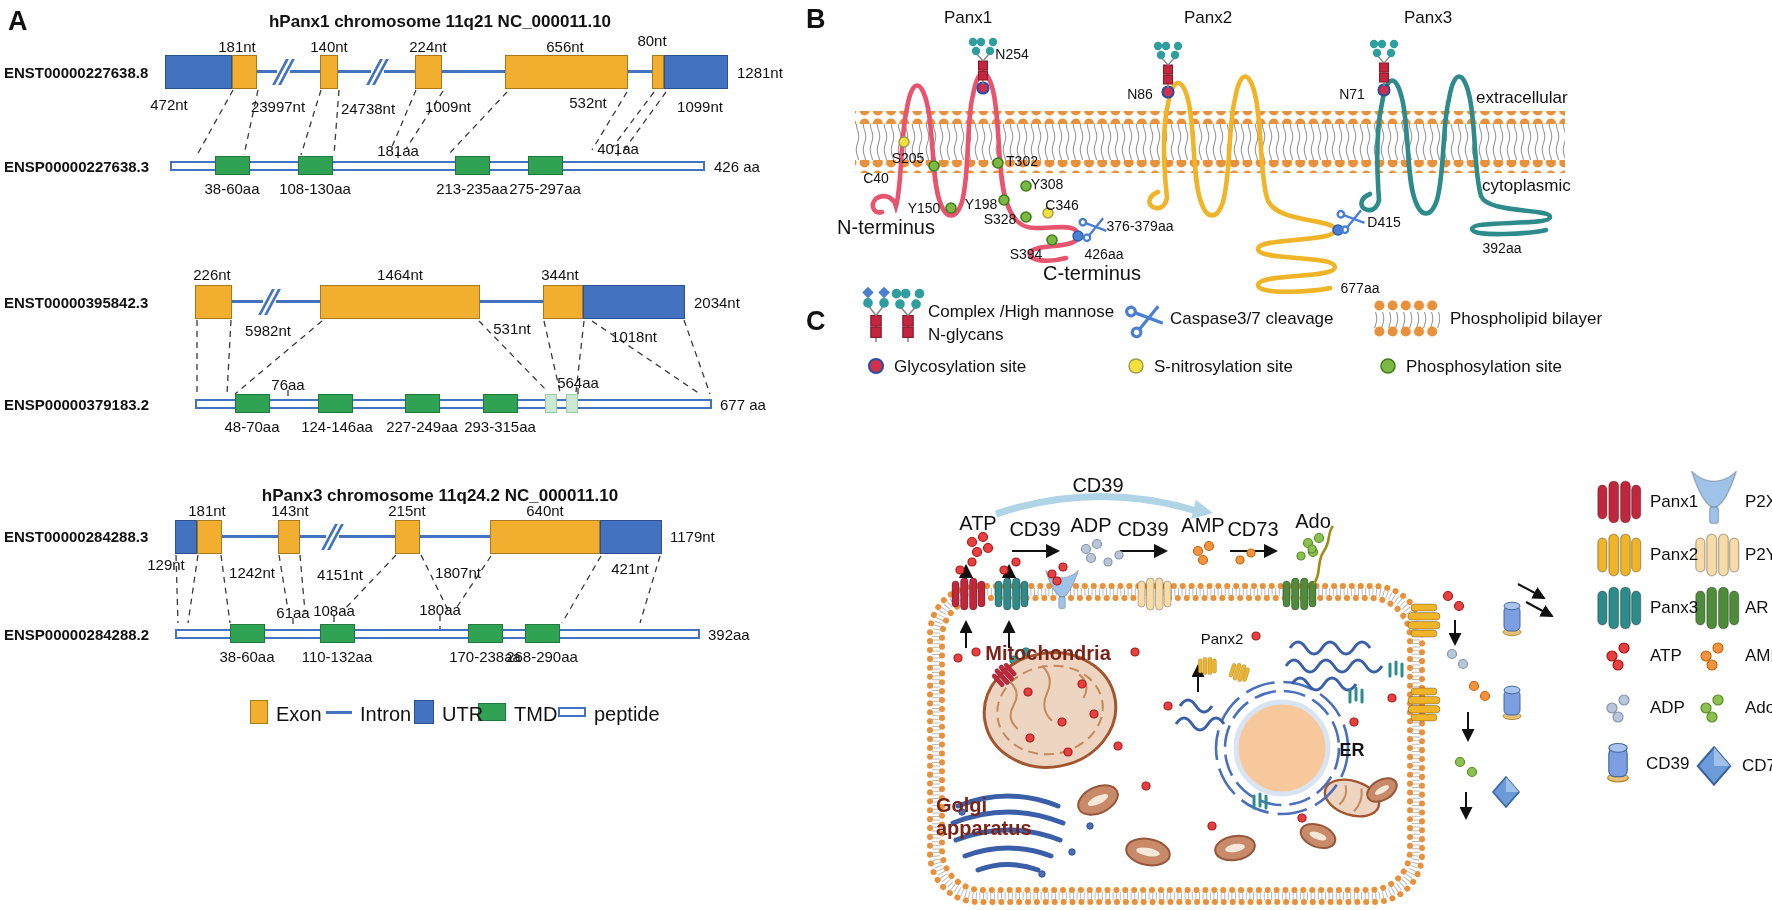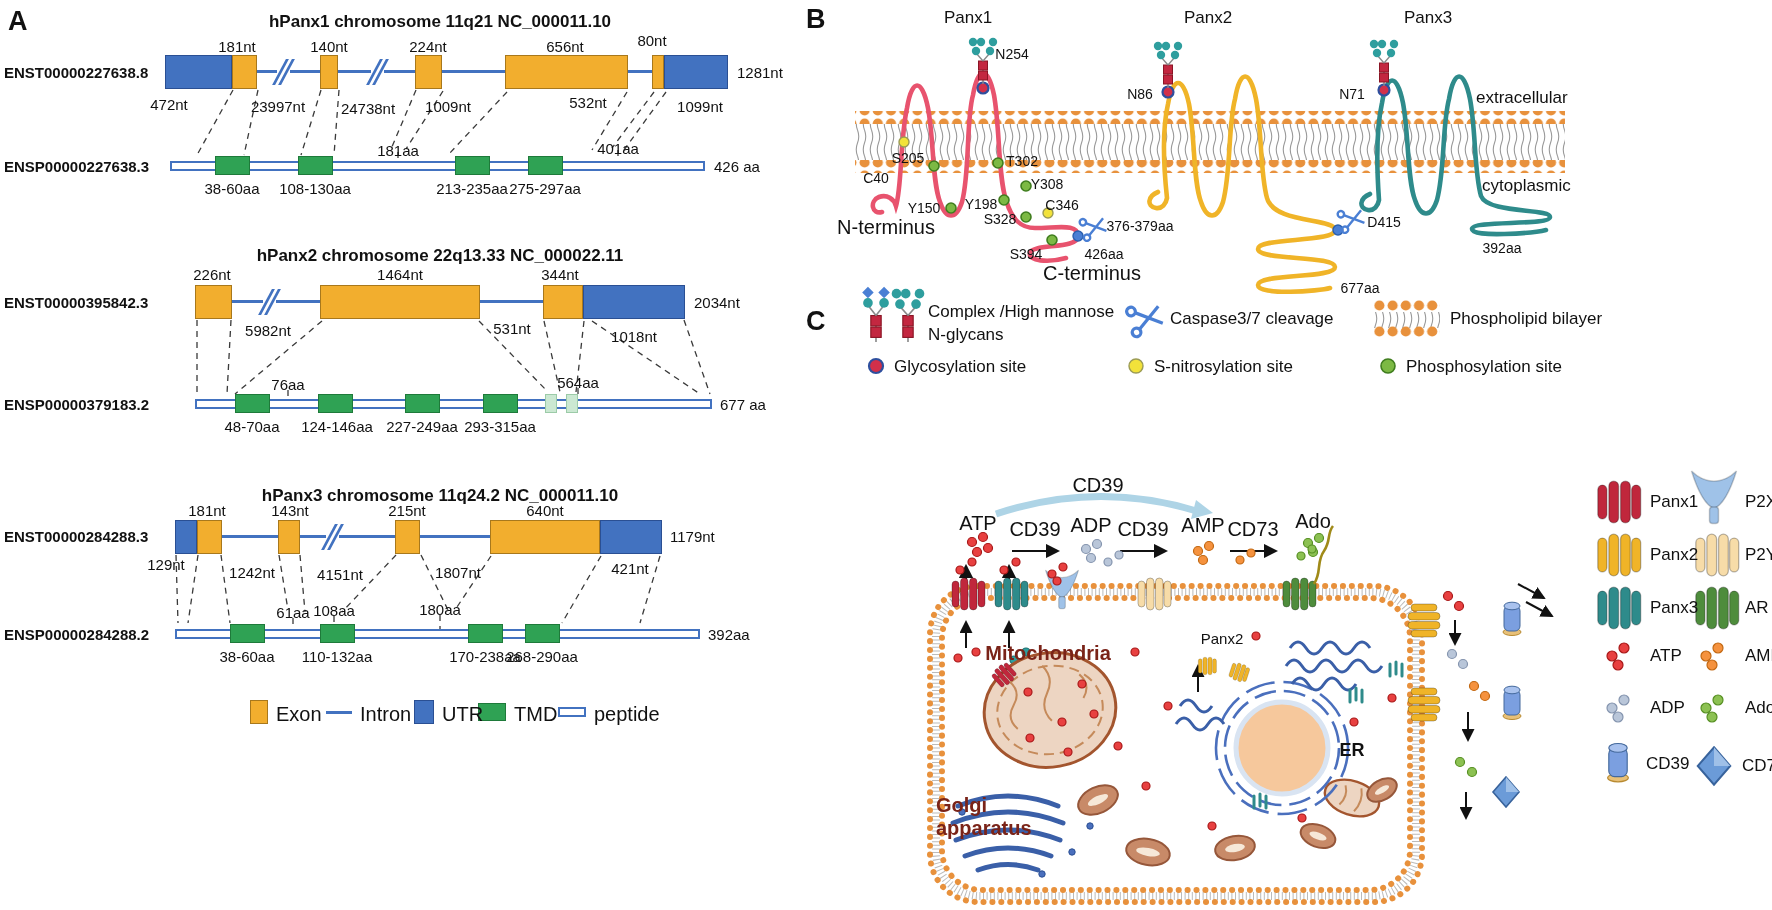--- a/index.html
+++ b/index.html
@@ -447,21 +447,20 @@
 <div class="brk" style="left:263px;top:291px"></div>
 
 <div class="bx pep" style="left:195px;top:399px;width:517px;height:10px"></div>
 <div class="bx tmd" style="left:235px;top:394px;width:35px;height:19px"></div>
 <div class="bx tmd" style="left:318px;top:394px;width:35px;height:19px"></div>
 <div class="bx tmd" style="left:405px;top:394px;width:35px;height:19px"></div>
 <div class="bx tmd" style="left:483px;top:394px;width:35px;height:19px"></div>
 <div class="bx tmdl" style="left:545px;top:394px;width:12px;height:19px"></div>
 <div class="bx tmdl" style="left:566px;top:394px;width:12px;height:19px"></div>
 
-<div class="lb b f17" style="left:440px;top:246px">hPanx2 chromosome 22q13.33 NC_000022.11</div>
 <div class="lb ll b" style="left:4px;top:294px">ENST00000395842.3</div>
 <div class="lb ll" style="left:694px;top:294px">2034nt</div>
 <div class="lb" style="left:212px;top:266px">226nt</div>
 <div class="lb" style="left:400px;top:266px">1464nt</div>
 <div class="lb" style="left:560px;top:266px">344nt</div>
 <div class="lb" style="left:268px;top:322px">5982nt</div>
 <div class="lb" style="left:512px;top:320px">531nt</div>
 <div class="lb" style="left:634px;top:328px">1018nt</div>
 <div class="lb ll b" style="left:4px;top:396px">ENSP00000379183.2</div>
 <div class="lb ll" style="left:720px;top:396px">677 aa</div>

